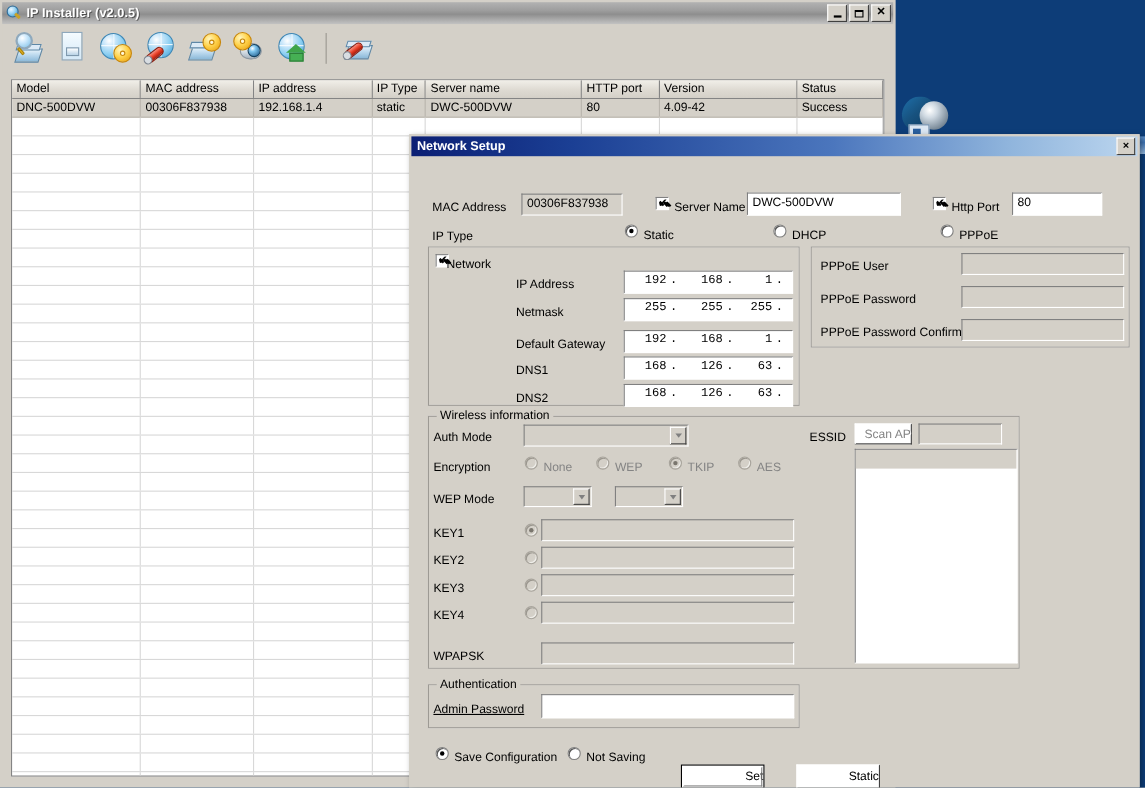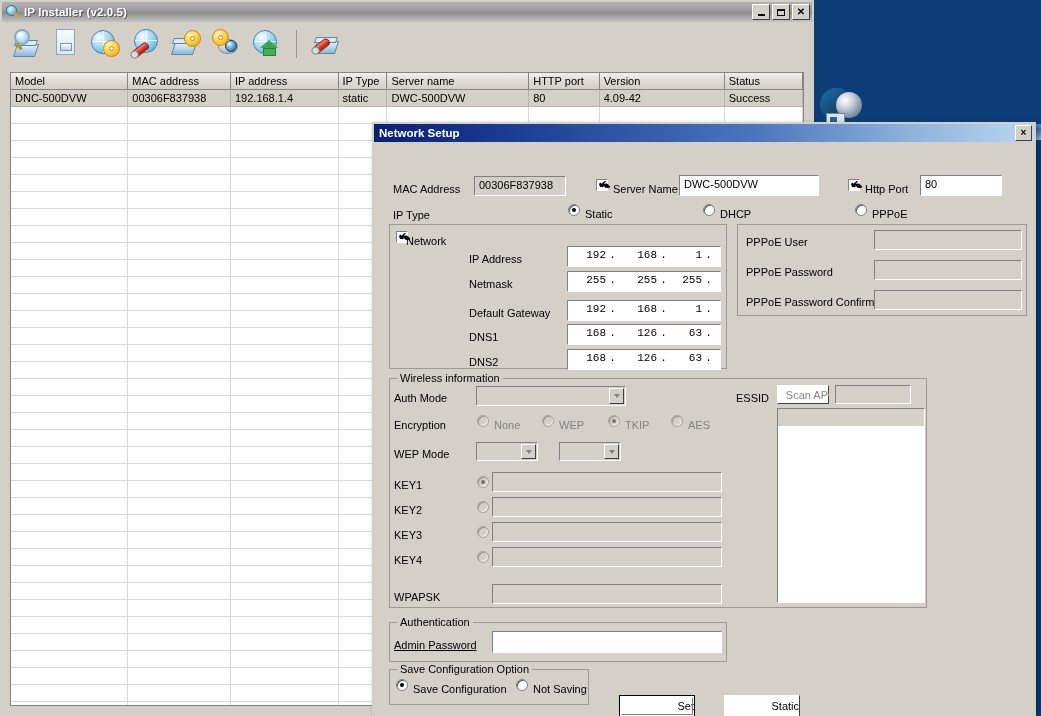--- a/index.html
+++ b/index.html
@@ -725,24 +725,20 @@
       <span class="lb-head"></span>
     </div>
 
     <div class="gb" style="left:15px;top:480px;width:338px;height:40px;">
       <span class="inner"></span>
       <span class="gb-title">Authentication</span>
     </div>
     <span class="lbl" style="left:20px;top:497px;text-decoration:underline;">Admin Password</span>
     <span class="tf" style="left:118px;top:489px;width:230px;height:22px;"></span>
 
-    <div class="gb" style="left:15px;top:527px;width:200px;height:36px;">
-      <span class="inner"></span>
-      <span class="gb-title">Save Configuration Option</span>
-    </div>
     <span class="rb sel" style="left:22px;top:537px;"></span>
     <span class="lbl" style="left:39px;top:541px;">Save Configuration</span>
     <span class="rb" style="left:142px;top:537px;"></span>
     <span class="lbl" style="left:159px;top:541px;">Not Saving</span>
 
     <div class="btn default" style="left:245px;top:553px;width:76px;height:22px;">
       <span class="ib"></span>
       <span>Set</span>
     </div>
     <div class="btn" style="left:350px;top:553px;width:76px;height:22px;">

